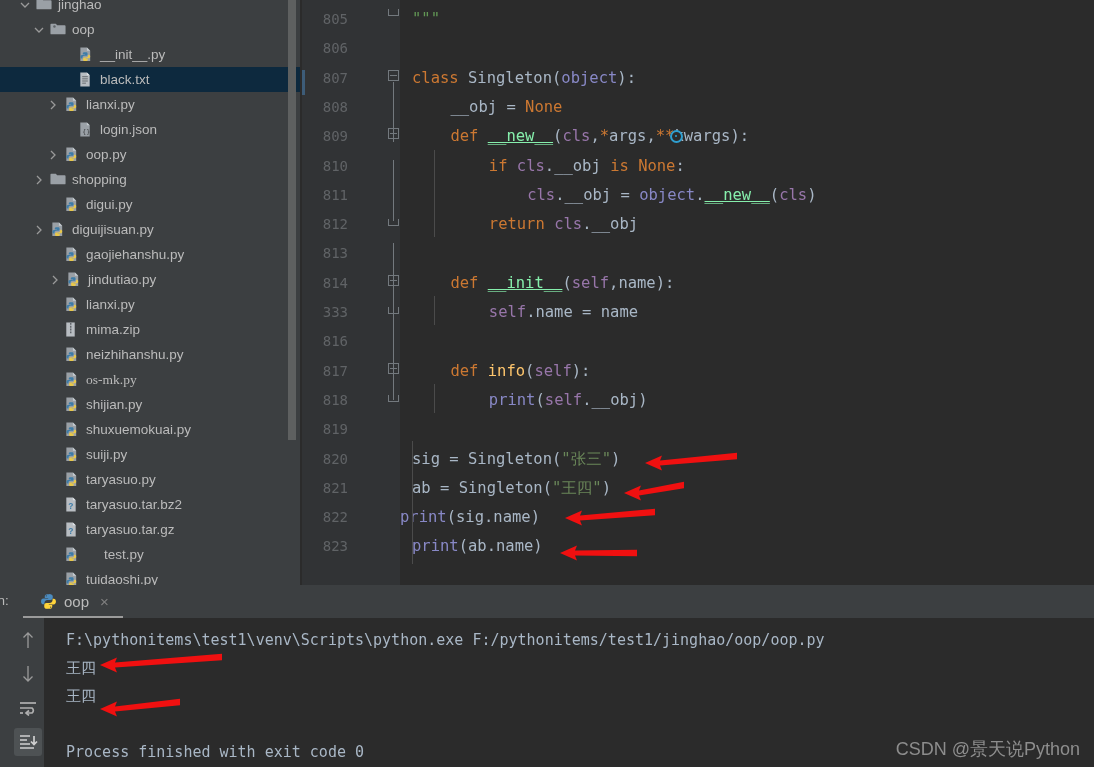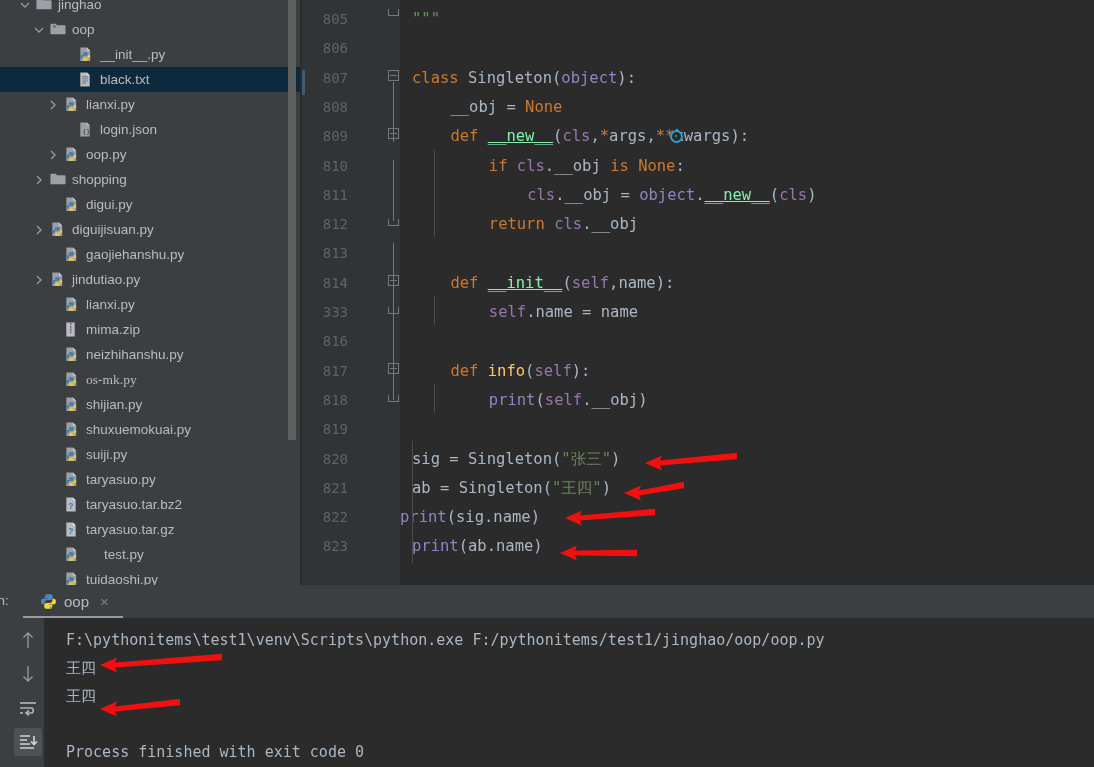--- a/index.html
+++ b/index.html
@@ -302,21 +302,21 @@
           <span class="ico" style="left: 64px;">
             <svg class="sv" width="15" height="15" viewBox="0 0 16 16">
               <path d="M2.5 0.5 h7 l3.5 3.5 v11 h-10.5 z" fill="#9aa0a6"></path>
               <path d="M9.5 0.5 l3.5 3.5 h-3.5 z" fill="#c6cbd0"></path>
               <path d="M7.2 5.6c-1.2 0-2.1.4-2.1 1.4v1.1h2.2v.4H4.2c-1 0-1.6.8-1.6 1.9 0 1.1.5 1.9 1.5 1.9h.7v-1.1c0-1 .9-1.8 1.9-1.8h2c.8 0 1.5-.6 1.5-1.4V6.9c0-.8-.7-1.3-1.5-1.3h-1.5z" fill="#3d7ca8"></path>
               <path d="M8.4 15c1.2 0 2.1-.4 2.1-1.4v-1.1H8.3v-.4h3.1c1 0 1.6-.8 1.6-1.9 0-1.1-.5-1.9-1.5-1.9h-.7v1.1c0 1-.9 1.8-1.9 1.8h-2c-.8 0-1.5.6-1.5 1.4v1.1c0 .8.7 1.3 1.5 1.3h1.5z" fill="#e8c84a"></path>
             </svg>
           </span>
           <span class="lbl" style="left: 86px;">gaojiehanshu.py</span>
         </div>
-        <div class="tree-row" style="position: absolute; top: 267px; left: 0px; width: 352px;">
+        <div class="tree-row" style="position: absolute; top: 267px; left: 16px; width: 352px;">
           <span class="arrow" style="left: 32px;">
             <svg class="sv" width="12" height="12" viewBox="0 0 12 12" style="margin-top:7px;margin-left:1px;">
               <path d="M4 2 L8 6 L4 10" stroke="#9a9a9a" stroke-width="1.3" fill="none"></path>
             </svg>
           </span>
           <span class="ico" style="left: 50px;">
             <svg class="sv" width="15" height="15" viewBox="0 0 16 16">
               <path d="M2.5 0.5 h7 l3.5 3.5 v11 h-10.5 z" fill="#9aa0a6"></path>
               <path d="M9.5 0.5 l3.5 3.5 h-3.5 z" fill="#c6cbd0"></path>
               <path d="M7.2 5.6c-1.2 0-2.1.4-2.1 1.4v1.1h2.2v.4H4.2c-1 0-1.6.8-1.6 1.9 0 1.1.5 1.9 1.5 1.9h.7v-1.1c0-1 .9-1.8 1.9-1.8h2c.8 0 1.5-.6 1.5-1.4V6.9c0-.8-.7-1.3-1.5-1.3h-1.5z" fill="#3d7ca8"></path>
@@ -566,20 +566,21 @@
       <div class="cbtn active" style="top:110px;">
         <svg width="20" height="16" viewBox="0 0 20 16">
           <path d="M2 2 H12 M2 6 H9 M2 10 H12 M2 14 H16" stroke="#d0d0d0" stroke-width="1.7"></path>
           <path d="M16 2 L16 10 M13 7.5 L16 10.5 L19 7.5" stroke="#d0d0d0" stroke-width="1.7" fill="none"></path>
         </svg>
       </div>
     </div>
 
     <div id="console-body">
       <div id="console-text"><div class="cline">F:\pythonitems\test1\venv\Scripts\python.exe F:/pythonitems/test1/jinghao/oop/oop.py</div><div class="cline">王四</div><div class="cline">王四</div><div class="cline">&nbsp;</div><div class="cline">Process finished with exit code 0</div></div>
+      <div id="watermark">CSDN @景天说Python</div>
     </div>
   </div>
 
   <div id="annotation-layer">
       <svg width="92" height="26" viewBox="0 0 92 26" class="arrow-ann" style="left: 645px; top: 450px;">
         <path d="M 0 13 L 17 5.5 L 15 10.4 L 92 2.8 L 92 9.2 L 15 15.6 L 17 20.5 Z" fill="#f01010"></path>
       </svg>
       <svg width="60" height="26" viewBox="0 0 60 26" class="arrow-ann" style="left: 624px; top: 480px;">
         <path d="M 0 13 L 17 5.5 L 15 10.4 L 60 1.7999999999999998 L 60 8.2 L 15 15.6 L 17 20.5 Z" fill="#f01010"></path>
       </svg>

